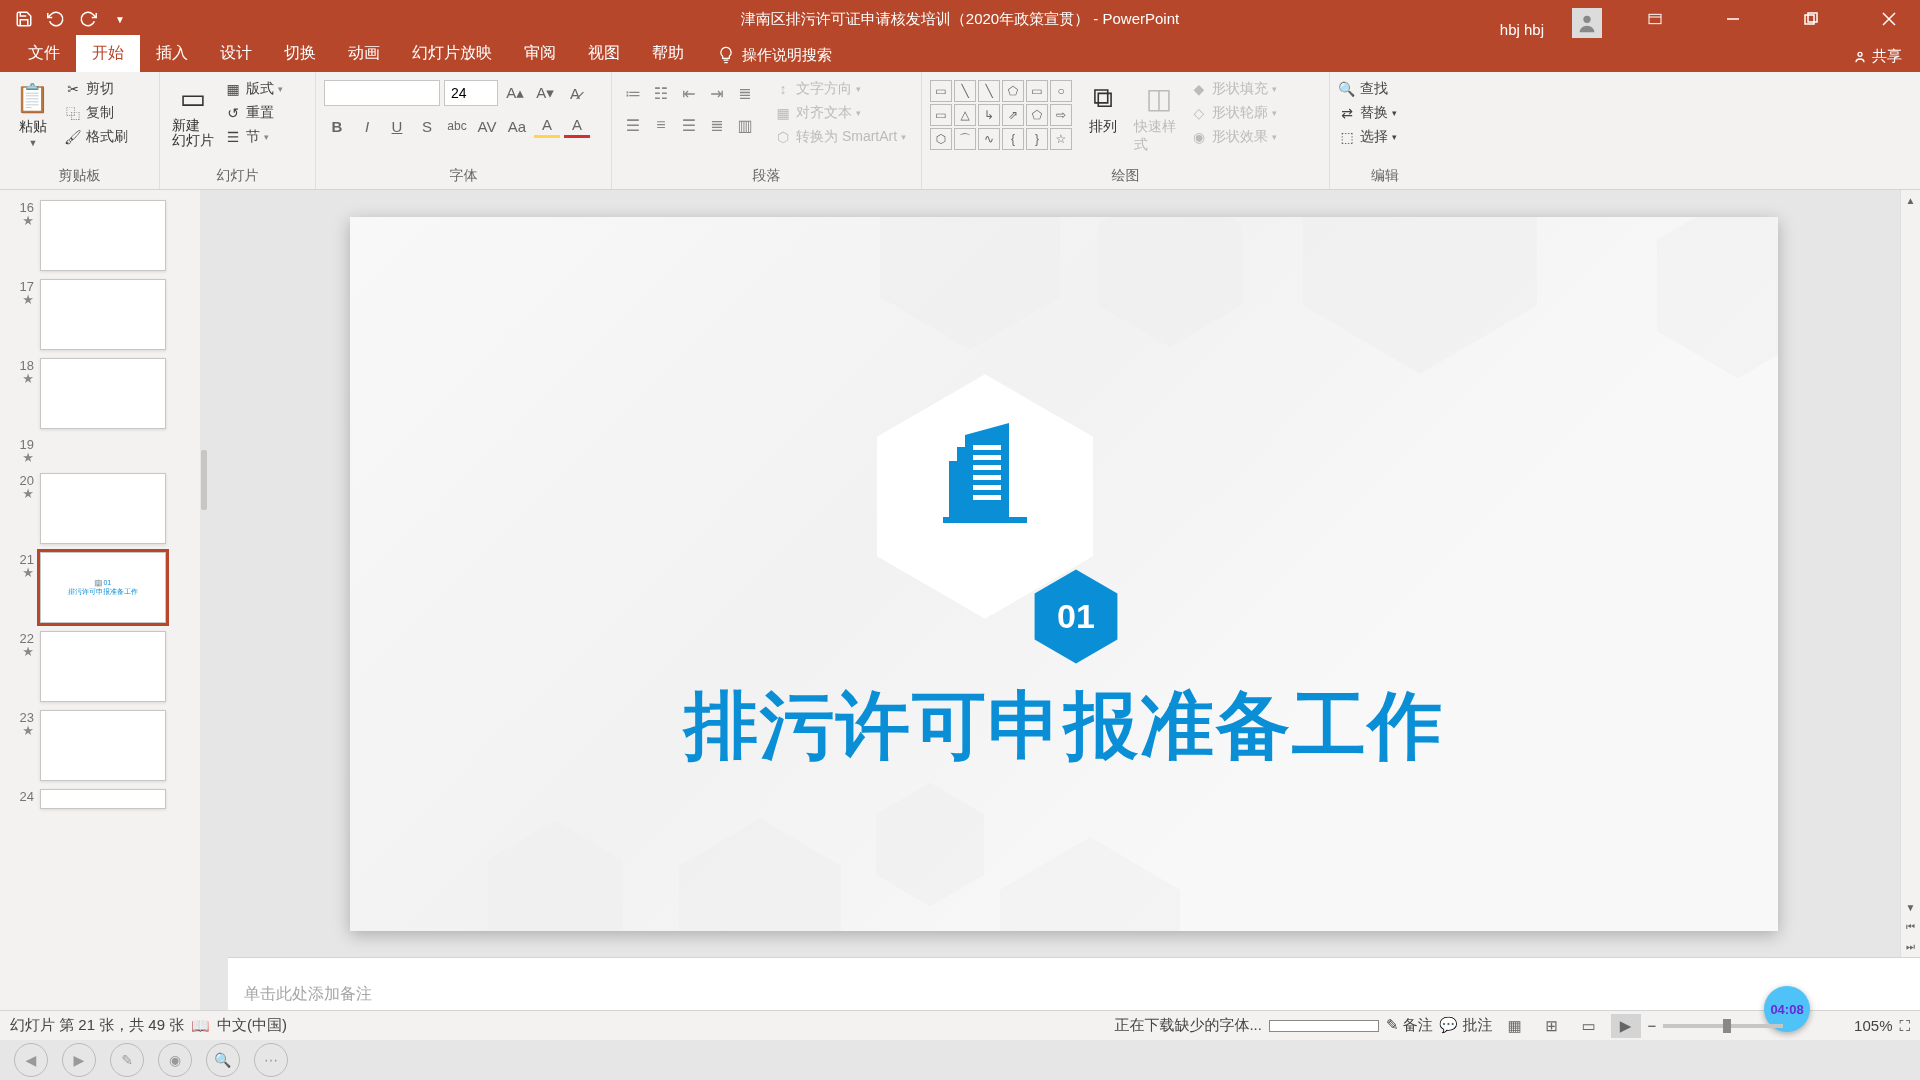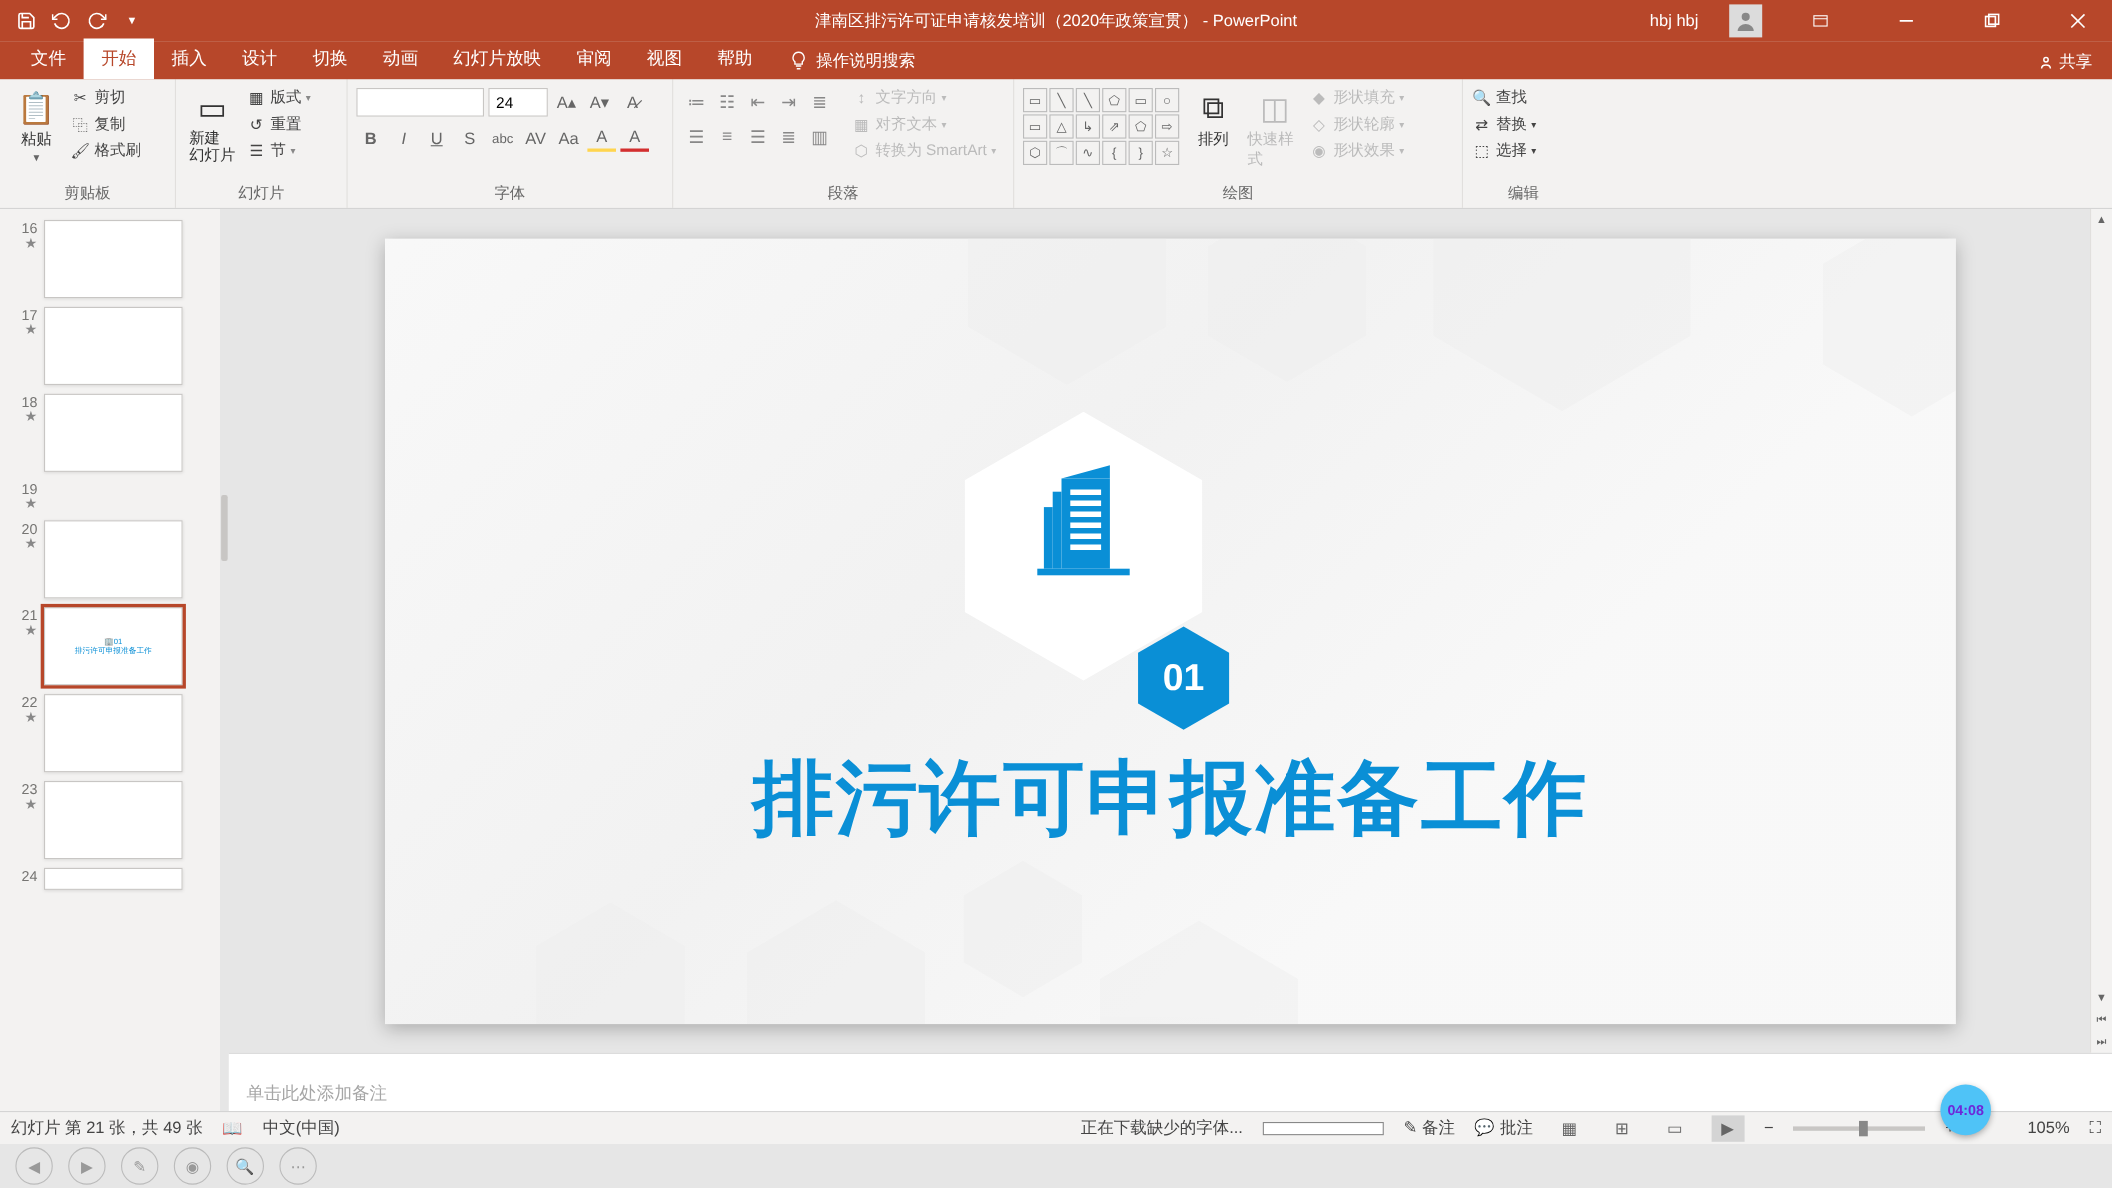--- a/index.html
+++ b/index.html
@@ -3,21 +3,21 @@
 <meta charset="utf-8">
 <style>
 * { margin: 0; padding: 0; box-sizing: border-box; font-family: "Microsoft YaHei", "Segoe UI", sans-serif; }
 body { width: 1920px; height: 1080px; background: #e6e6e6; overflow: hidden; position: relative; }
 
 
 .titlebar { height: 38px; background: #b7472a; display: flex; align-items: center; color: #fff; position: relative; }
 .titlebar-left { display: flex; align-items: center; gap: 12px; padding-left: 14px; }
 .tb-icon { width: 20px; height: 20px; display: inline-flex; align-items: center; justify-content: center; font-size: 14px; }
 .titlebar-center { position: absolute; left: 50%; transform: translateX(-50%); font-size: 15px; color: #fff; }
-.titlebar-right { margin-left: auto; display: flex; align-items: center; gap: 28px; padding-right: 6px; }
+.titlebar-right { margin-left: auto; display: flex; align-items: flex-end; gap: 28px; padding-right: 6px; }
 .user-name { font-size: 15px; }
 .avatar-box { width: 30px; height: 30px; background: #dcdcdc; display: flex; align-items: center; justify-content: center; }
 .avatar-box svg { width: 22px; height: 22px; fill: #888; }
 .winbtn { width: 50px; height: 38px; display: flex; align-items: center; justify-content: center; }
 .winbtn svg { stroke: #fff; fill: none; }
 
 
 .menubar { height: 34px; background: #b7472a; display: flex; align-items: flex-end; padding-left: 12px; position: relative; }
 .menu-tab { padding: 8px 16px; color: #fff; font-size: 16px; cursor: pointer; }
 .menu-tab.active { background: #fff; color: #b7472a; }
@@ -67,28 +67,28 @@
 
 
 .hex { position: absolute; background: #fff; box-shadow: 2px 6px 12px rgba(0,0,0,0.15); }
 .hex.big { width: 240px; height: 260px; clip-path: polygon(50% 3%, 95% 27%, 95% 73%, 50% 97%, 5% 73%, 5% 27%); }
 .hex.small { width: 92px; height: 100px; clip-path: polygon(50% 3%, 95% 27%, 95% 73%, 50% 97%, 5% 73%, 5% 27%); background: #0a8fd6; color: #fff; display: flex; align-items: center; justify-content: center; font-size: 34px; font-weight: bold; }
 .building-icon { position: absolute; width: 100px; height: 110px; }
 .slide-title { position: absolute; top: 460px; left: 0; right: 0; text-align: center; font-size: 74px; font-weight: bold; color: #0a8fd6; letter-spacing: 2px; }
 .bg-hex { position: absolute; background: #eee; opacity: 0.45; clip-path: polygon(50% 3%, 95% 27%, 95% 73%, 50% 97%, 5% 73%, 5% 27%); box-shadow: 0 3px 8px rgba(0,0,0,0.1); }
 .bg-poly { position:absolute; inset:0; background: linear-gradient(135deg,#f7f7f7 0%,#ececec 40%,#f7f7f7 70%); opacity:0.6; }
 
-.notes-pane { height: 48px; border-top: 1px solid #d4d4d4; background: #fff; padding: 26px 16px; color: #a6a6a6; font-size: 16px; }
+.notes-pane { height: 48px; border-top: 1px solid #d4d4d4; background: #fff; padding: 26px 16px; color: #a6a6a6; font-size: 16px; margin-left: 20px; }
 
 .vscroll { position:absolute; right:0; top:0; bottom:0; width:20px; background:#f3f2f1; border-left:1px solid #e1dfdd; }
 .vscroll-arrow { height:20px; display:flex; align-items:center; justify-content:center; color:#666; font-size:10px;}
 .vscroll-nav { position:absolute; bottom:0; width:100%; }
 
 
-.statusbar { height: 30px; background: #f3f2f1; border-top: 1px solid #d4d4d4; display: flex; align-items: center; padding: 0 10px; font-size: 15px; color: #444; gap: 18px; }
+.statusbar { height: 30px; background: #f3f2f1; border-top: 1px solid #d4d4d4; display: flex; align-items: center; padding: 0 10px; font-size: 15px; color: #444; gap: 7px; }
 .statusbar .spacer { flex: 1; }
 .view-btn { width: 30px; height: 24px; display: flex; align-items: center; justify-content: center; color: #666; }
 .view-btn.active { background: #d4d4d4; }
 .zoom-slider { width: 120px; height: 4px; background: #c8c6c4; position: relative; }
 .zoom-thumb { position: absolute; top: -5px; left: 60px; width: 8px; height: 14px; background: #888; }
 .zoom-center { position:absolute; left:50%; top:-3px; width:2px; height:10px; background:#888;}
 .zoom-pct { font-size: 15px; margin-left: 48px; }
 .timestamp-badge { position:absolute; right:110px; bottom:48px; width:46px; height:46px; border-radius:50%; background:#4fc3f7; color:#6d28d9; display:flex; align-items:center; justify-content:center; font-size:13px; font-weight:bold; box-shadow:0 2px 6px rgba(0,0,0,0.3); }
 .font-download-bar { width:110px; height:12px; border:1px solid #888; background:#fff;}
 

